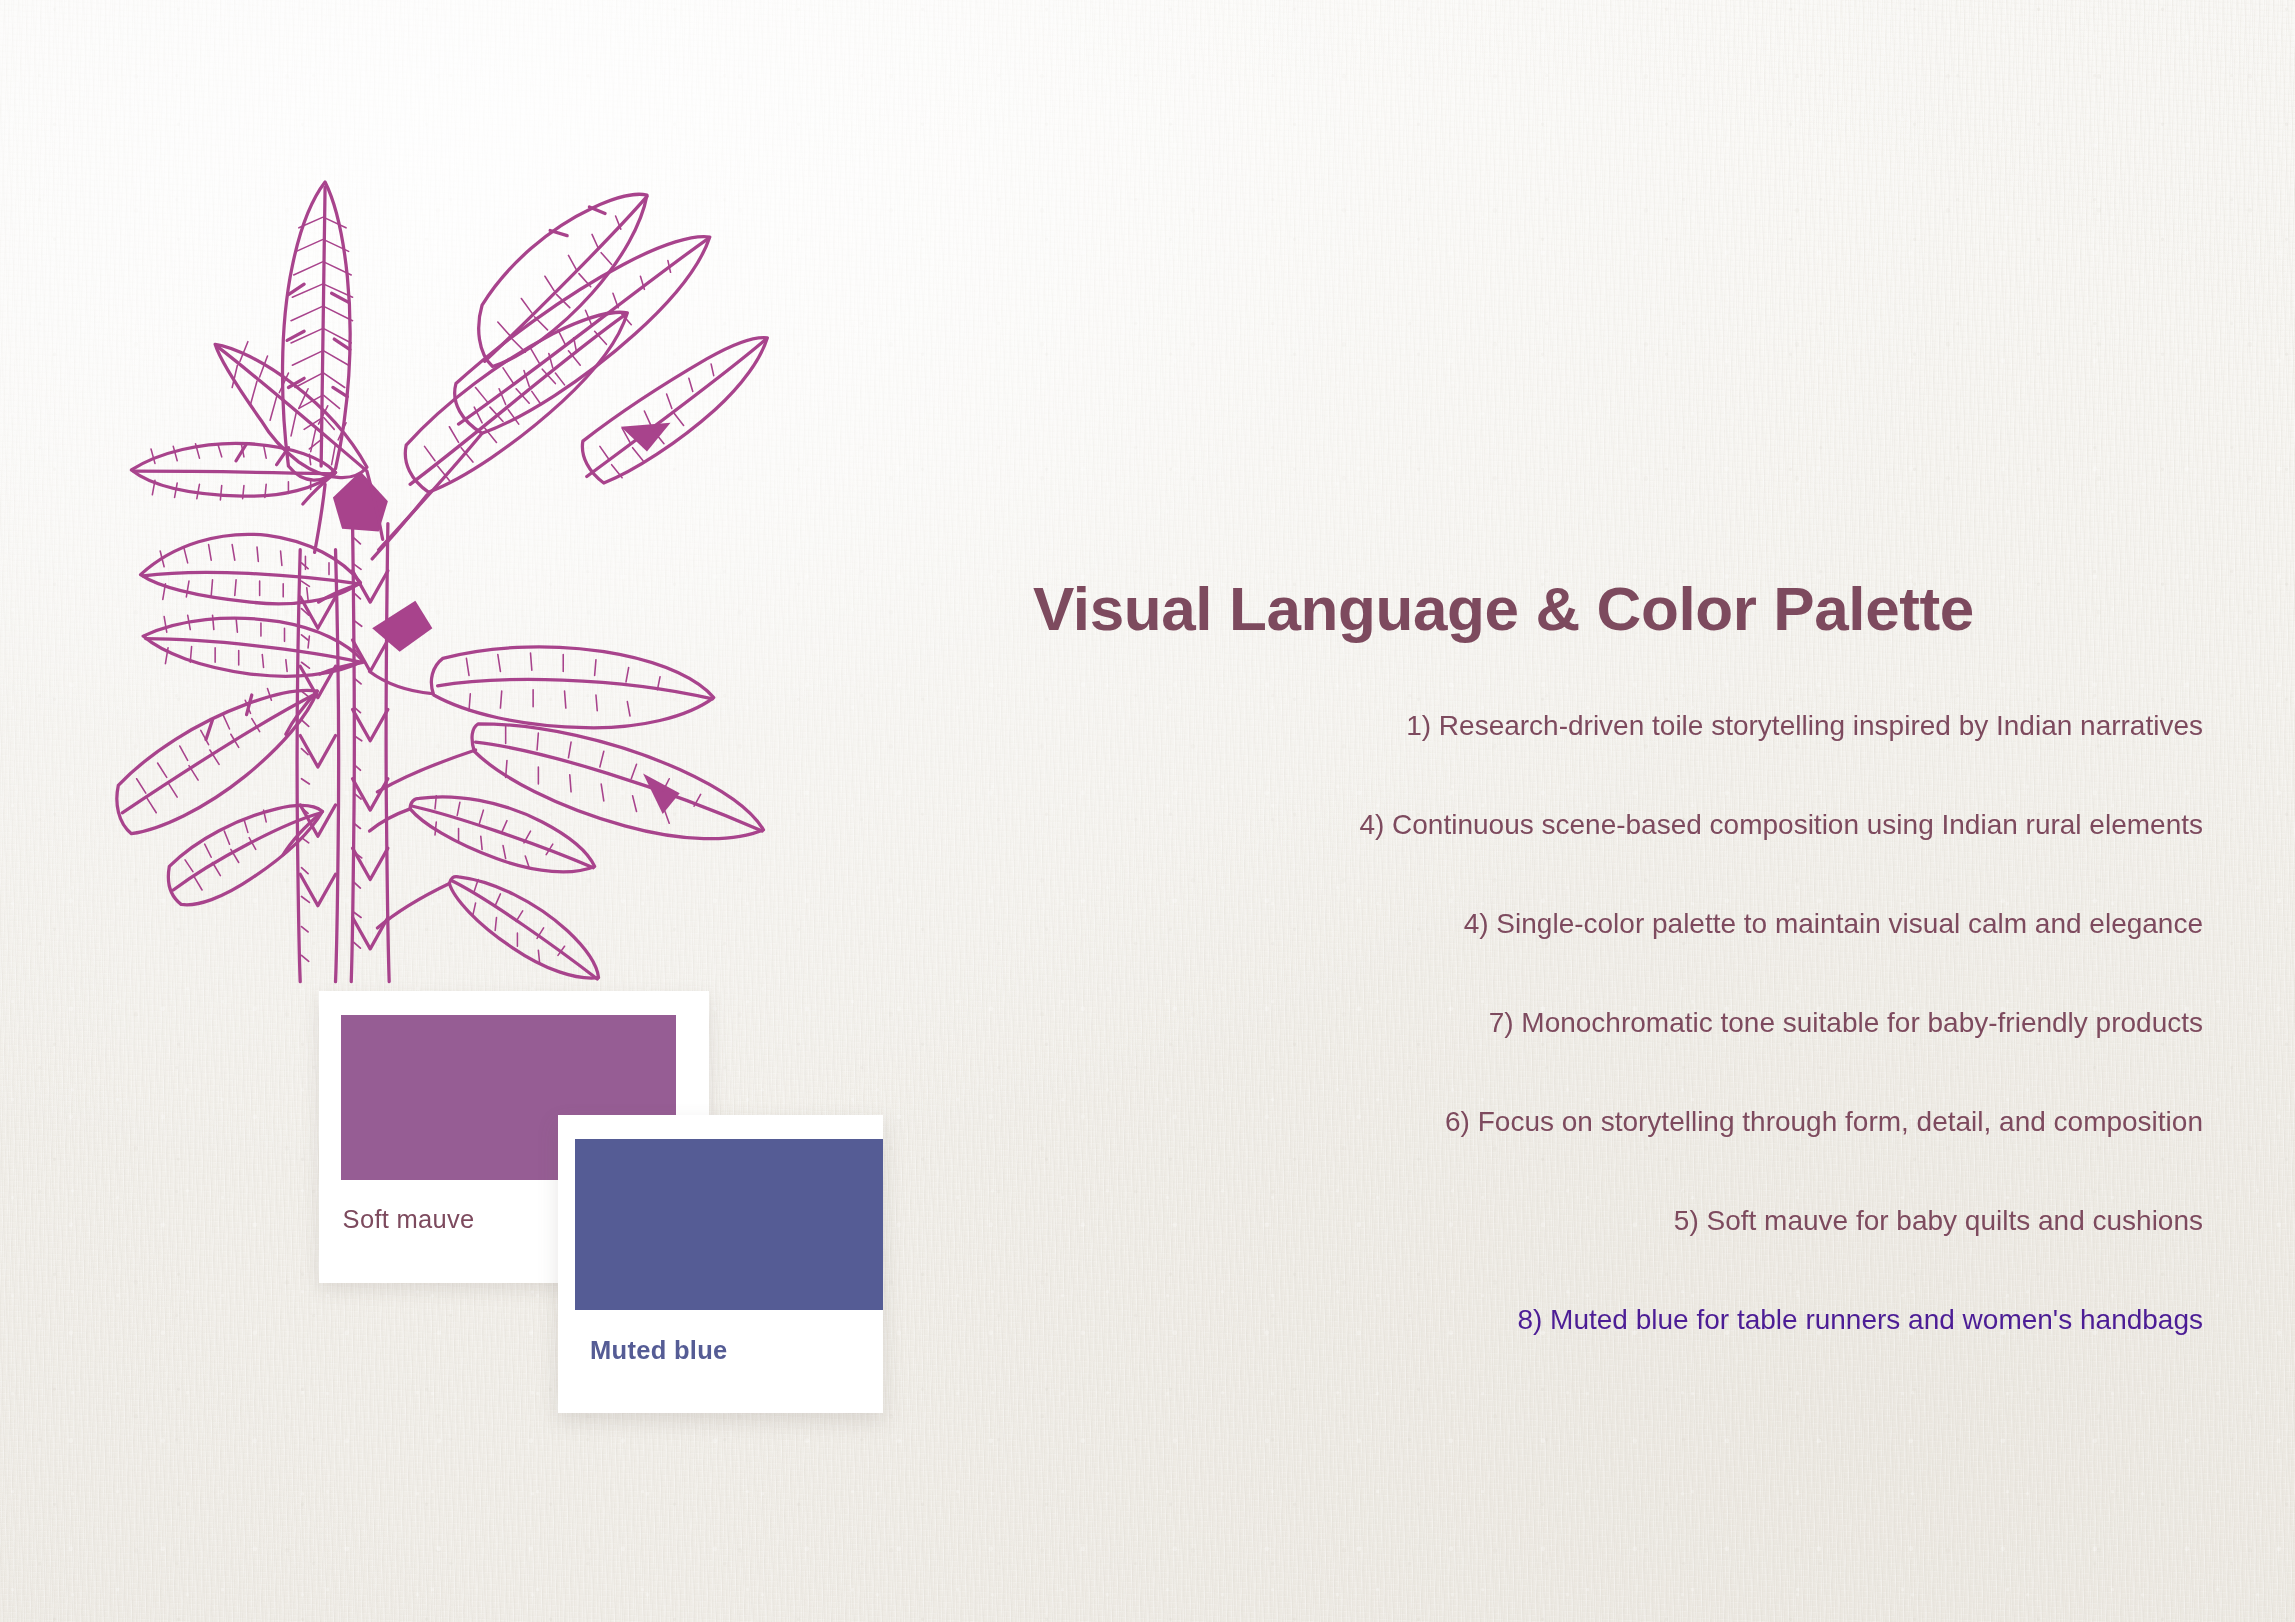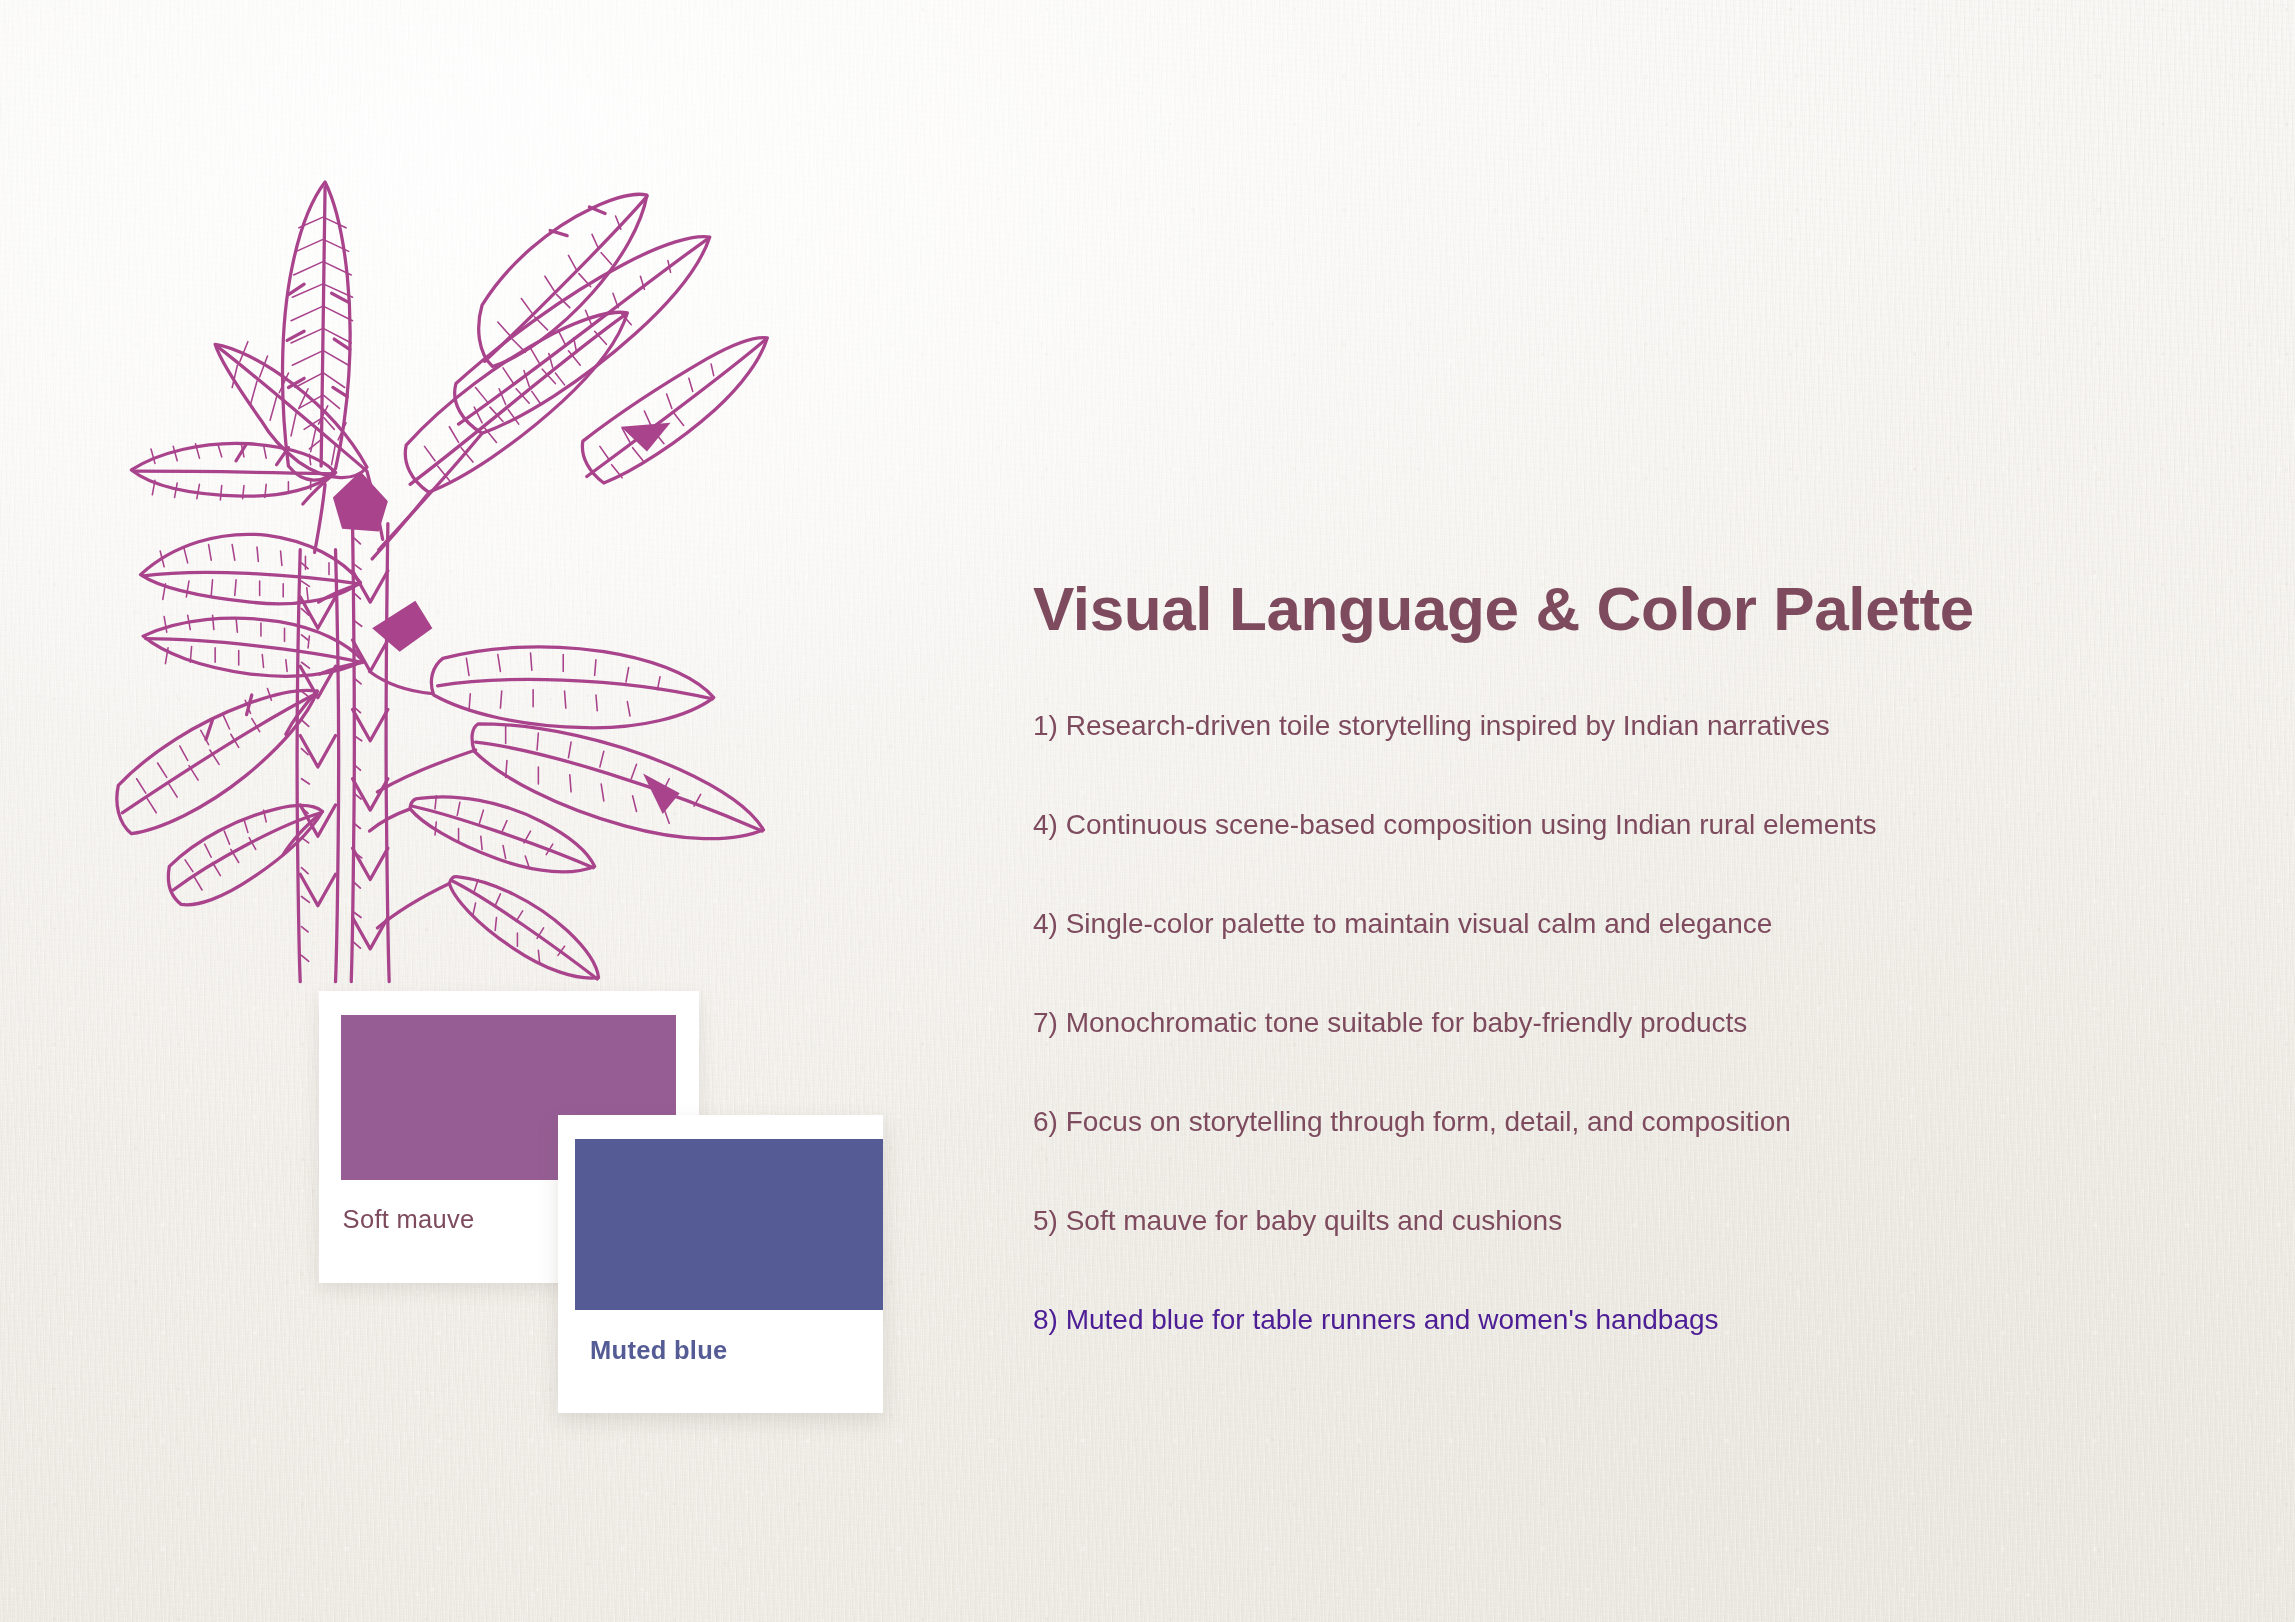--- a/index.html
+++ b/index.html
@@ -93,20 +93,21 @@
     letter-spacing: 0.3px;
     white-space: nowrap;
   }
 
   #card-mauve {
     left: 319px;
     top: 991px;
     width: 380px;
     height: 292px;
     box-shadow: 0 6.5px 17px rgba(110,100,92,0.14);
+    padding-left: 10px;
   }
   #card-mauve .chip {
     position: absolute;
     left: 22px; top: 23.6px;
     width: 335px; height: 165px;
   }
   #card-mauve .chip-label {
     position: absolute;
     left: 23.6px; top: 214px;
   }
@@ -137,23 +138,24 @@
   }
   .page-title {
     margin: 0;
     font-size: 62px;
     font-weight: bold;
     letter-spacing: -0.4px;
     line-height: 1.05;
   }
   .bullet-list {
     list-style: none;
-    margin: 0;
+    margin: 8px;
     padding: 0;
     margin-top: 67px;
+    text-align: right;
   }
   .bullet-list li {
     font-size: 28px;
     line-height: 1.25;
     margin-bottom: 64px;
     white-space: nowrap;
   }
   .bullet-list li:last-child { margin-bottom: 0; }
 </style>
 </head>

